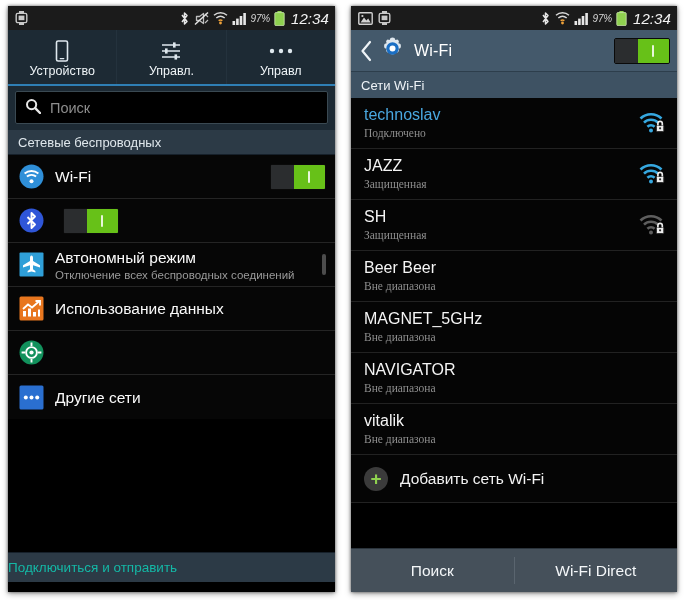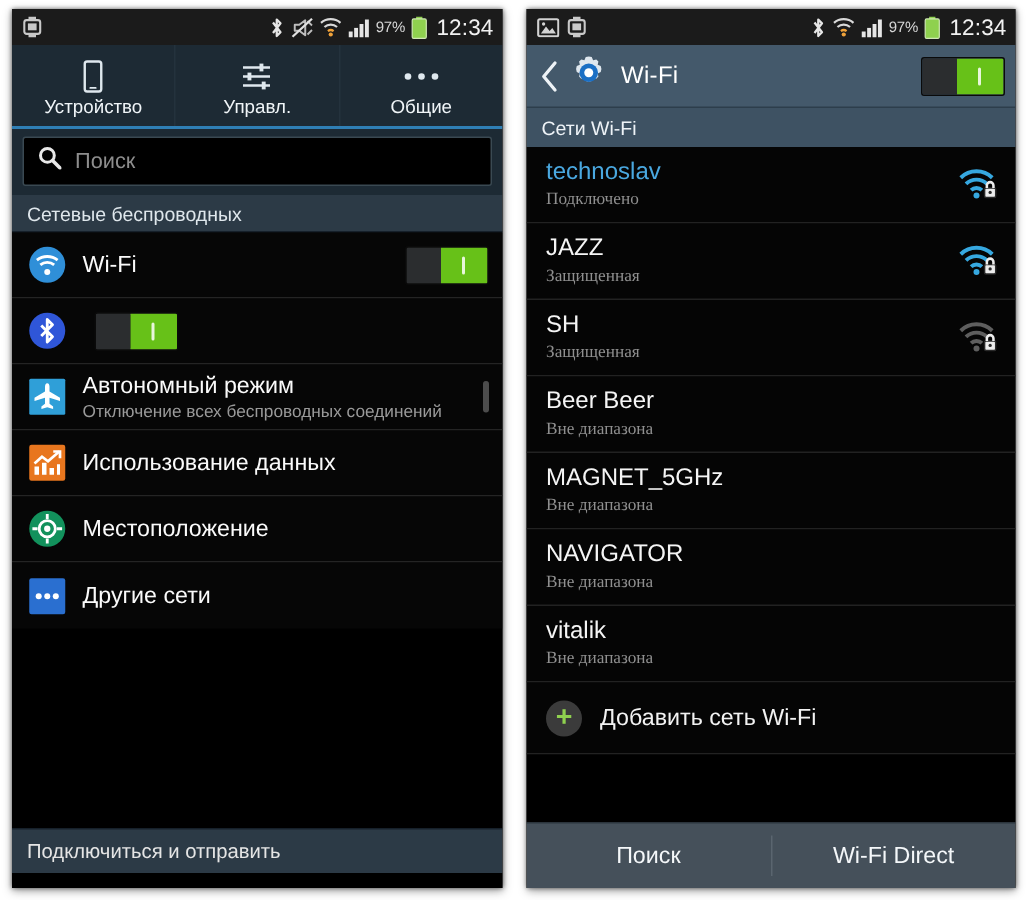--- a/index.html
+++ b/index.html
@@ -29,21 +29,21 @@
 
   
   .statusbar {
     height: 24px; flex: 0 0 24px;
     background: #1b1b1b;
     display: flex; align-items: center;
     padding: 0 6px 0 7px;
     color: #e9e9e9;
   }
   .sb-left { display: flex; align-items: center; gap: 5px; }
-  .sb-right { margin-left: auto; display: flex; align-items: center; gap: 4px; }
+  .sb-right { margin-left: auto; display: flex; align-items: center; gap: 4px; font-style: italic; }
   .sb-ico { display: inline-flex; align-items: center; }
   .sb-pct { font-size: 10px; color: #d7d7d7; letter-spacing: -.2px; }
   .sb-time { font-size: 15px; color: #f2f2f2; letter-spacing: .1px; padding-left: 2px; }
 
   
   .tabs {
     flex: 0 0 56px; display: flex; background: #1d2a34;
     border-bottom: 2px solid #2f7fb5;
   }
   .tab {
@@ -106,22 +106,22 @@
   .toggle .on::after {
     content: ""; width: 2px; height: 12px; background: #e8f6da; border-radius: 1px;
   }
   .checkbox {
     width: 24px; height: 24px; background: #131313;
     border: 2px solid #4c4c4c; border-radius: 2px;
   }
 
   .footer-bar {
     flex: 0 0 30px; background: #2c3a46;
-    display: flex; align-items: center; padding-left: 10px;
-    color: #e5e5e5; font-size: 13.5px;
+    display: flex; align-items: center; 
+    color: #14b8a6; font-size: 13.5px;
     border-top: 1px solid #16202a;
   }
   .footer-pad { flex: 0 0 10px; background: #000; }
 
   
   .appbar {
     flex: 0 0 42px; background: #44596b;
     display: flex; align-items: center; padding: 0 7px 0 7px; gap: 6px;
     border-bottom: 1px solid #2d3e4c;
   }
@@ -253,21 +253,21 @@
           <span class="tab-label">Управл.</span>
         </div>
         <div class="tab">
           <span class="tab-ico">
             <svg width="26" height="10" viewBox="0 0 26 10">
                 <circle cx="4" cy="5" r="2.2" fill="#dfe8ee"></circle>
                 <circle cx="13" cy="5" r="2.2" fill="#dfe8ee"></circle>
                 <circle cx="22" cy="5" r="2.2" fill="#dfe8ee"></circle>
               </svg>
           </span>
-          <span class="tab-label">Общие</span>
+          <span class="tab-label">Управл</span>
         </div>
       </div>
 
       <div class="searchwrap">
         <div class="searchbox">
           <span>
             <svg width="16" height="16" viewBox="0 0 16 16">
                 <circle cx="6.6" cy="6.6" r="4.6" fill="none" stroke="#e8e8e8" stroke-width="2"></circle>
                 <path d="M10.2 10.2 L15 15" stroke="#e8e8e8" stroke-width="2.4" stroke-linecap="round"></path>
               </svg>
@@ -351,23 +351,20 @@
 
         <div class="row">
           <span class="row-ico">
             <svg width="25" height="25" viewBox="0 0 25 25">
                 <circle cx="12.5" cy="12.5" r="12" fill="#12915c"></circle>
                 <circle cx="12.5" cy="12.5" r="5.4" fill="none" stroke="#fff" stroke-width="1.9"></circle>
                 <circle cx="12.5" cy="12.5" r="2.1" fill="#fff"></circle>
                 <path d="M12.5 2.6 v3.4 M12.5 19 v3.4 M2.6 12.5 h3.4 M19 12.5 h3.4" stroke="#fff" stroke-width="1.9"></path>
               </svg>
           </span>
-          <span class="row-text">
-            <span class="row-title">Местоположение</span>
-          </span>
         </div>
 
         <div class="row" style="border-bottom:none">
           <span class="row-ico">
             <svg width="25" height="25" viewBox="0 0 25 25">
                 <rect x="0.5" y="0.5" width="24" height="24" rx="1.5" fill="#2a6fd0"></rect>
                 <circle cx="6.8" cy="12.5" r="2" fill="#fff"></circle>
                 <circle cx="12.5" cy="12.5" r="2" fill="#fff"></circle>
                 <circle cx="18.2" cy="12.5" r="2" fill="#fff"></circle>
               </svg>

